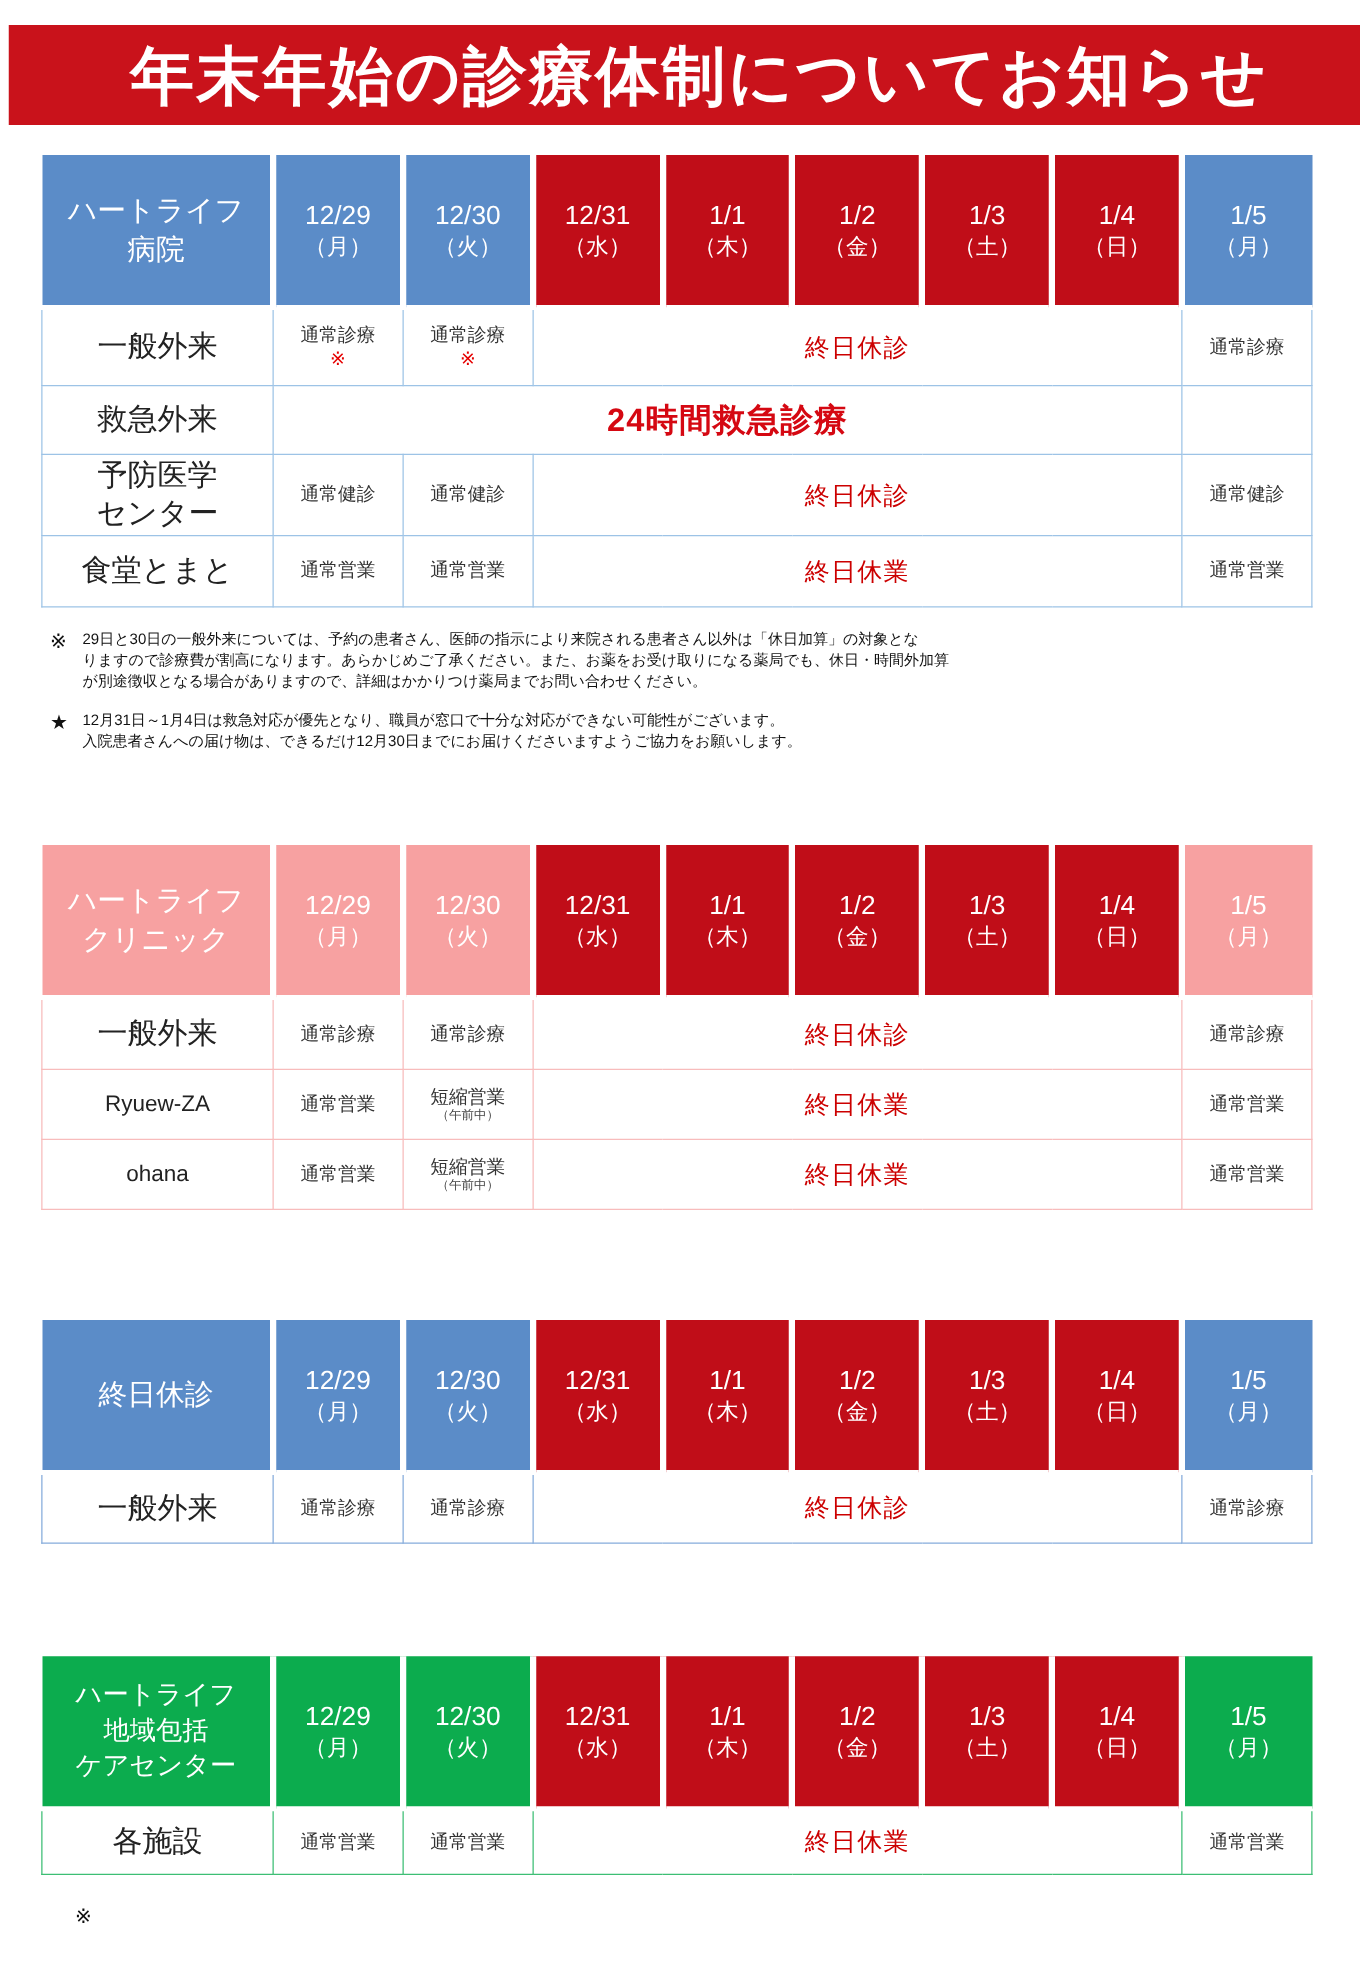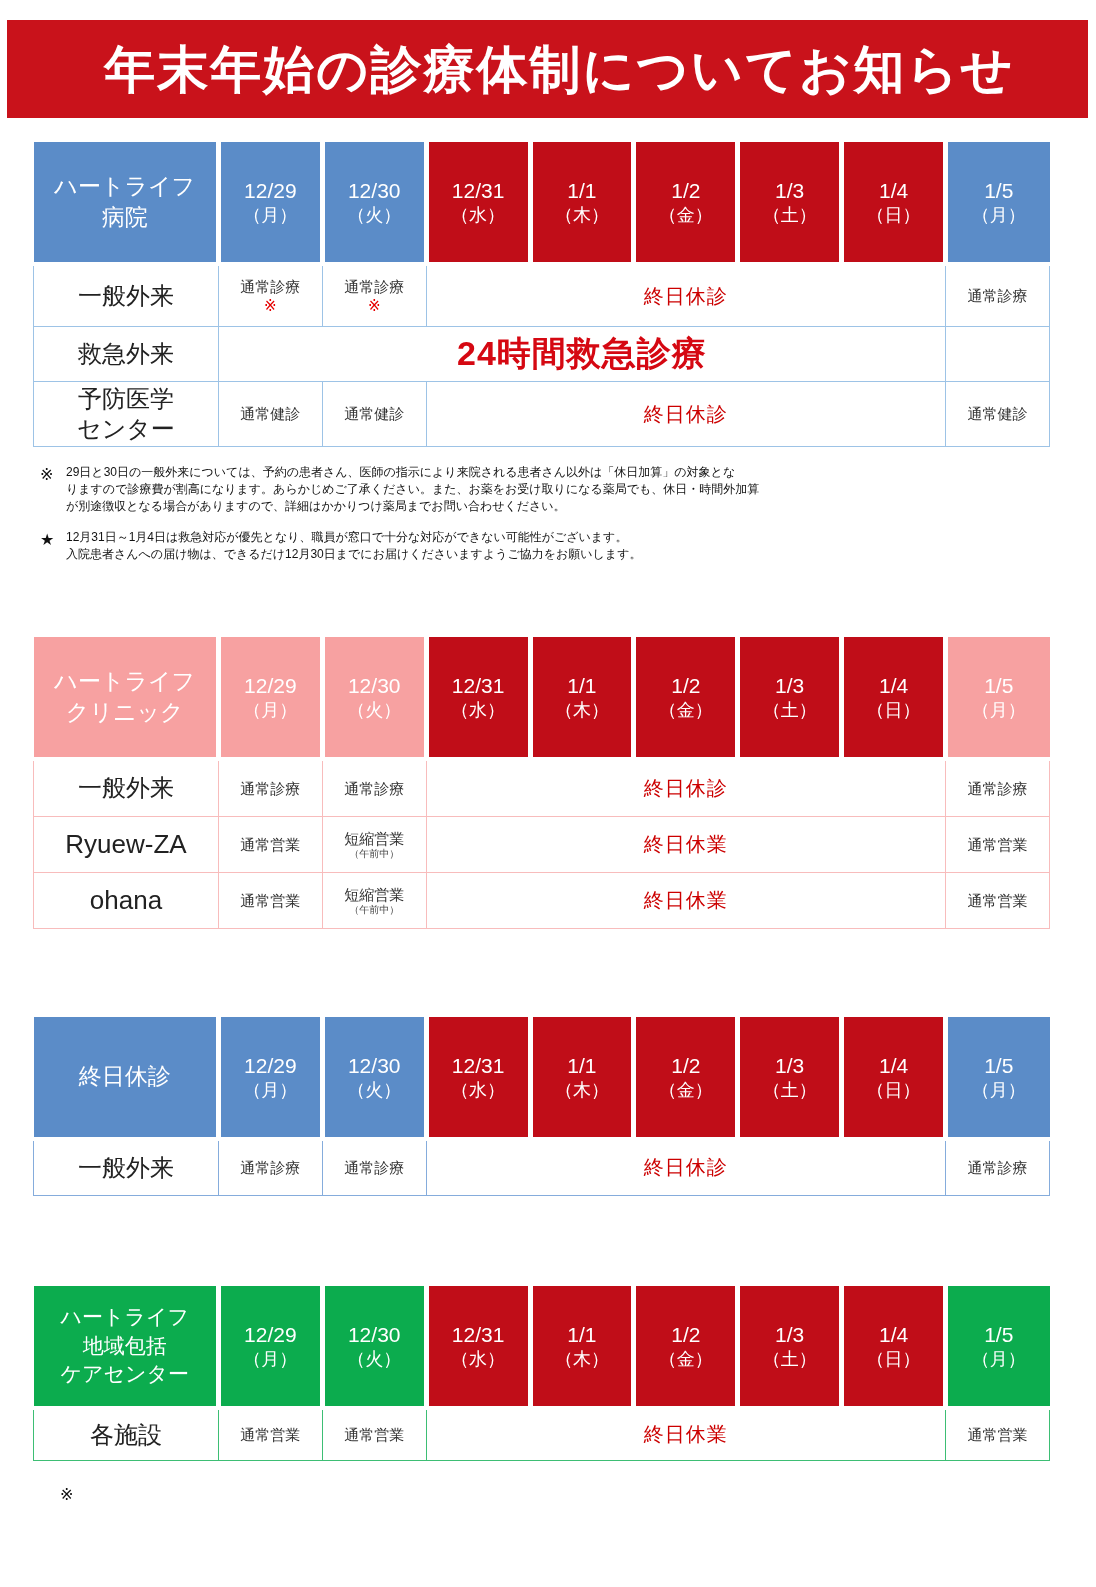--- a/index.html
+++ b/index.html
@@ -6,21 +6,21 @@
   body{
     width:1096px;min-height:1587px;
     font-family:"Liberation Sans","DejaVu Sans",sans-serif;
     color:#222;
     -webkit-font-smoothing:antialiased;
   }
   .pre{white-space:pre-line;}
 
   
   .banner{
-    margin:20px 8px 0 7px;height:98px;
+    margin:20px 8px 0 7px;height:80px;
     background:#C9121B;
     display:flex;align-items:center;justify-content:center;padding-left:24px;
   }
   .banner h1{
     margin:0;color:#fff;font-size:51px;font-weight:700;letter-spacing:2px;line-height:1;
   }
 
   
   table.sched{
     width:1017px;margin-left:33px;
@@ -38,28 +38,28 @@
   table.sched th:last-child{border-right:none;}
   table.sched th.red{background:#C00D18;}
   th .tname{font-size:23px;line-height:1.35;}
   th .dt{display:block;font-size:21px;line-height:1.25;}
   th .dy{display:block;font-size:18px;line-height:1.25;}
   table.sched td{
     border:1px solid var(--line);
     padding:0;vertical-align:middle;text-align:center;background:#fff;
   }
   td.rowlbl{font-size:24px;color:#222;line-height:1.25;}
-  td.rowlbl.latin{font-size:26px;}
+  td.rowlbl.latin{font-size:18px;}
   .val{font-size:15px;color:#333;line-height:1.3;}
   .ast{font-size:15px;color:#E60000;line-height:1.2;}
   .closed{font-size:20px;color:#CC0000;letter-spacing:1px;}
   .shortbiz{font-size:17px;color:#333;line-height:1.15;display:inline-block;}
   .sub{font-size:10px;color:#444;line-height:1.2;}
   td.emg{padding-left:28%;}
-  .emgtxt{font-size:34px;font-weight:700;color:#D50812;letter-spacing:1px;}
+  .emgtxt{font-size:26px;font-weight:700;color:#D50812;letter-spacing:1px;}
 
   .t1{--head:#5B8CC8;--line:#9DC3E6;margin-top:24px;}
   .t2{--head:#F7A1A1;--line:#F8BCBC;margin-top:74px;}
   .t3{--head:#5B8CC8;--line:#85ACDC;margin-top:88px;}
   .t4{--head:#0CAC4E;--line:#3DBE74;margin-top:90px;}
   .t1 tr.r1 td{height:60px;}
   .t1 tr.r2 td{height:54px;}
   .t1 tr.r3 td{height:64px;}
   .t1 tr.r4 td{height:52px;}
   .t1 tr.r5 td{height:56px;}
@@ -165,20 +165,33 @@
           <div class="val">通常健診</div>
         </td>
       <td>
           <div class="val">通常健診</div>
         </td>
       <td colspan="5"><span class="closed">終日休診</span></td>
       <td>
           <div class="val">通常健診</div>
         </td>
     </tr>
+    <tr class="r5">
+      <td class="rowlbl">食堂とまと</td>
+      <td>
+          <div class="val">通常営業</div>
+        </td>
+      <td>
+          <div class="val">通常営業</div>
+        </td>
+      <td colspan="5"><span class="closed">終日休業</span></td>
+      <td>
+          <div class="val">通常営業</div>
+        </td>
+    </tr>
   </tbody>
 </table>
 
 <div class="note note1">
   <span class="mark">※</span>
   <div class="txt pre">29日と30日の一般外来については、予約の患者さん、医師の指示により来院される患者さん以外は「休日加算」の対象とな
 りますので診療費が割高になります。あらかじめご了承ください。また、お薬をお受け取りになる薬局でも、休日・時間外加算
 が別途徴収となる場合がありますので、詳細はかかりつけ薬局までお問い合わせください。</div>
 </div>
 <div class="note note2">

